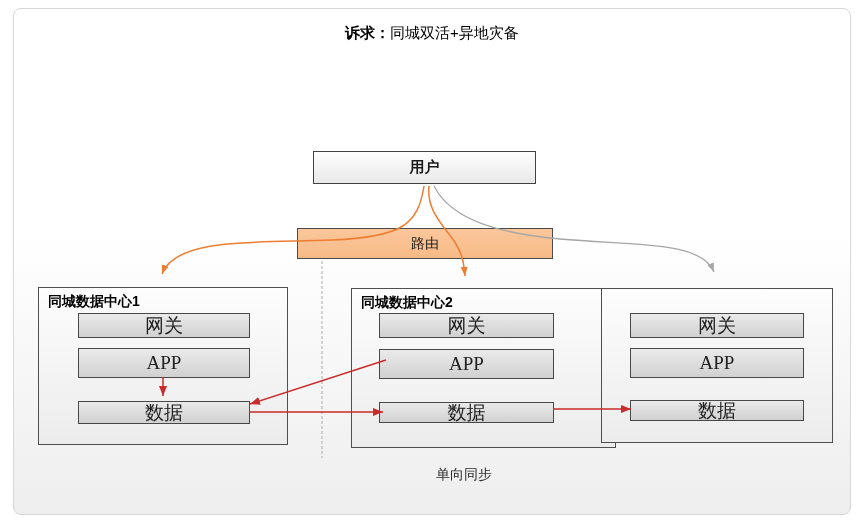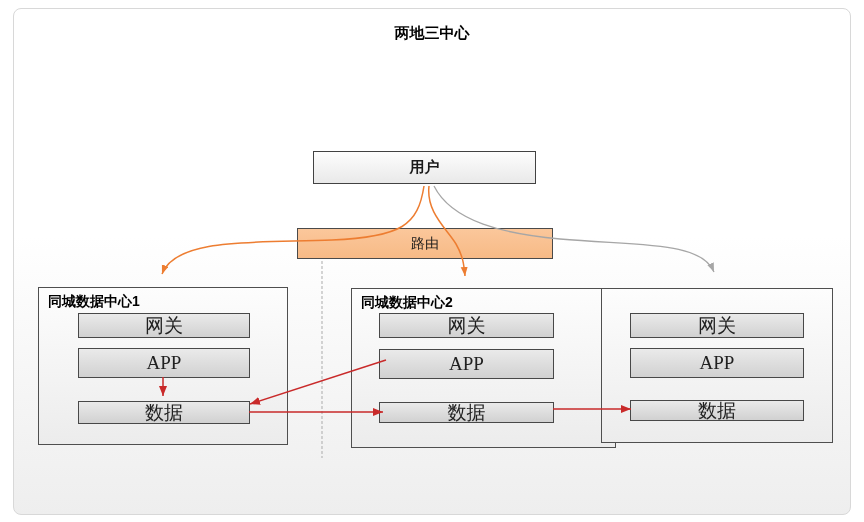--- a/index.html
+++ b/index.html
@@ -58,21 +58,21 @@
   svg.overlay{position:absolute;left:0;top:0;pointer-events:none;}
 </style>
 </head>
 <body>
 
 <div class="canvas">
 
   <div class="slide"></div>
 
   <div class="title-block">
-    <div class="bold">两地三中心</div>
+    <div><span class="bold">诉求：</span><span>同城双活+异地灾备</span></div>
   </div>
 
   <div class="box user-box">
     <span>用户</span>
   </div>
 
   <div class="box router-box">
     <span>路由</span>
   </div>
 
@@ -89,20 +89,21 @@
     <div class="layer" style="left:27px;top:60px;width:175px;height:30px;">APP</div>
     <div class="layer" style="left:27px;top:113px;width:175px;height:21px;">数据</div>
   </div>
 
   <div class="dc dc3">
     <div class="layer" style="left:28px;top:24px;width:174px;height:25px;">网关</div>
     <div class="layer" style="left:28px;top:59px;width:174px;height:30px;">APP</div>
     <div class="layer" style="left:28px;top:111px;width:174px;height:21px;">数据</div>
   </div>
 
+  <div class="sync-note">单向同步</div>
 
   <svg class="overlay" width="864" height="522" viewBox="0 0 864 522">
     <defs>
       <marker id="ah-orange" markerWidth="10" markerHeight="8" refX="9" refY="3.5" orient="auto" markerUnits="userSpaceOnUse">
         <path d="M0,0 L9,3.5 L0,7 Z" fill="#ED7D31"></path>
       </marker>
       <marker id="ah-gray" markerWidth="10" markerHeight="8" refX="9" refY="3.5" orient="auto" markerUnits="userSpaceOnUse">
         <path d="M0,0 L9,3.5 L0,7 Z" fill="#A6A6A6"></path>
       </marker>
       <marker id="ah-red" markerWidth="12" markerHeight="9" refX="10" refY="4" orient="auto" markerUnits="userSpaceOnUse">

